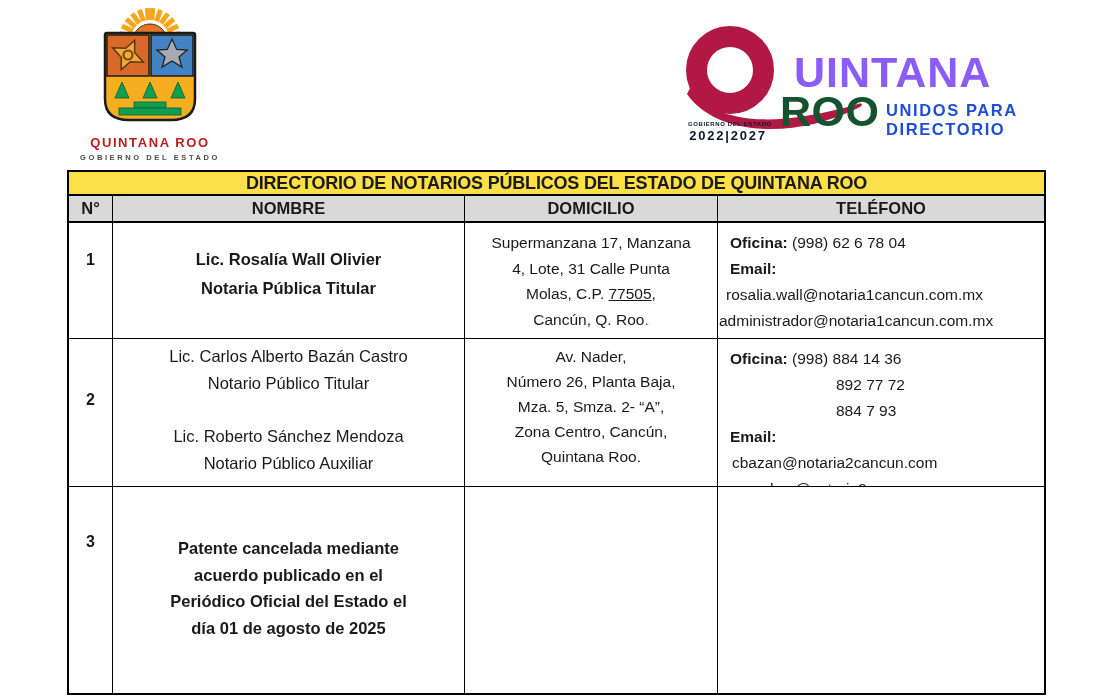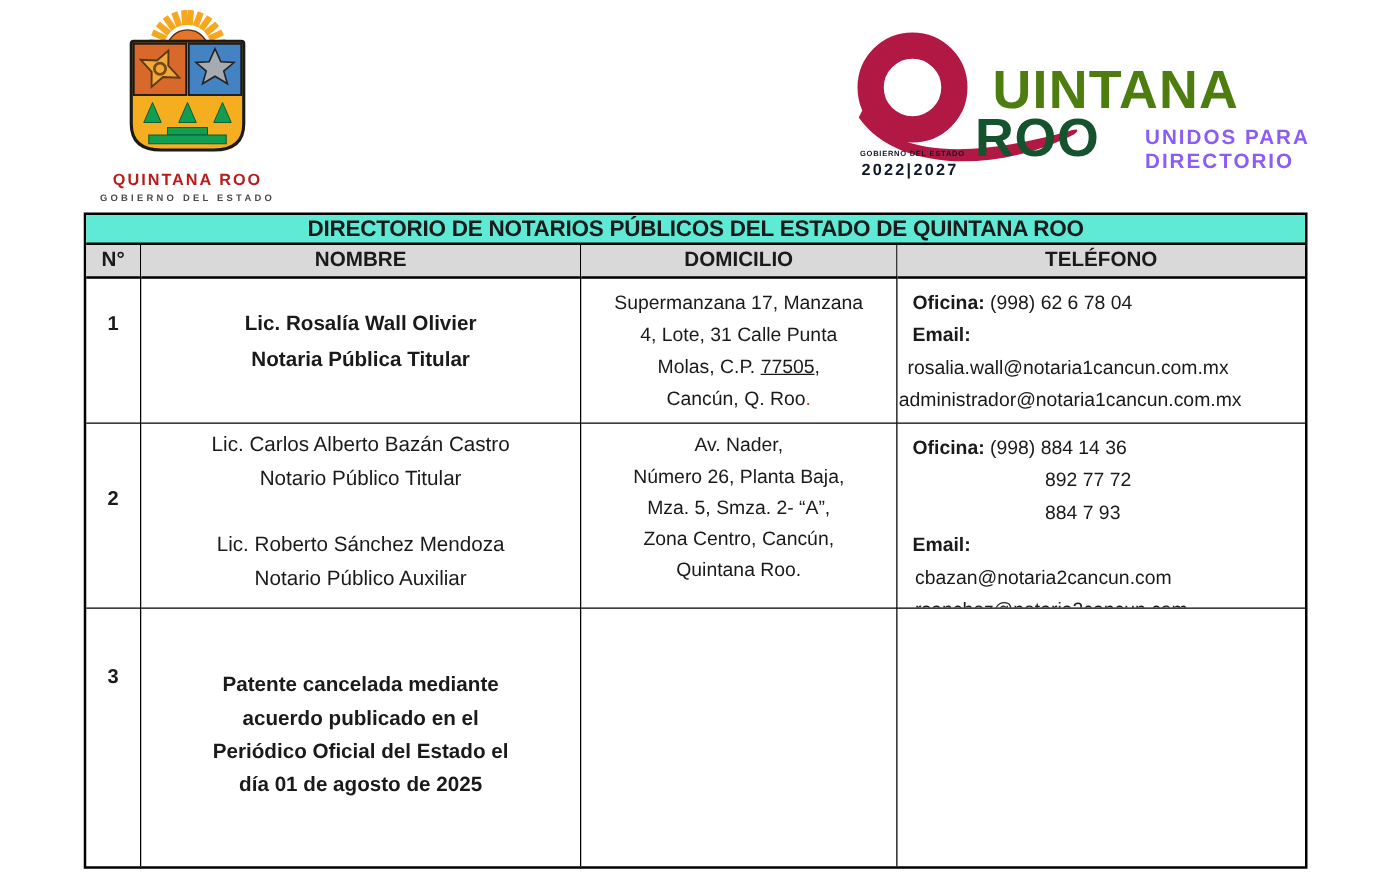--- a/index.html
+++ b/index.html
@@ -7,38 +7,38 @@
     position:relative;width:1113px;height:699px;background:#ffffff;overflow:hidden;
     font-family:"Liberation Sans","DejaVu Sans",sans-serif;color:#1a1a1a;
   }
   
   .logo-left{position:absolute;left:75px;top:6px;width:150px;text-align:center;}
   .ll-title{font-size:13px;font-weight:bold;letter-spacing:1.6px;color:#b91c1c;margin-top:3px;}
   .ll-sub{font-size:7.5px;font-weight:bold;letter-spacing:2.6px;color:#4b4b4b;margin-top:3px;}
   
   .logo-right{position:absolute;left:676px;top:20px;width:390px;height:132px;}
   .lr-q{position:absolute;left:0;top:4px;}
-  .lr-uintana{position:absolute;left:118px;top:31px;font-size:43px;font-weight:bold;color:#4d7c0f;letter-spacing:1px;line-height:1;}
+  .lr-uintana{position:absolute;left:118px;top:31px;font-size:43px;font-weight:bold;color:#8b5cf6;letter-spacing:1px;line-height:1;}
   .lr-roo{position:absolute;left:104px;top:70px;font-size:43px;font-weight:bold;color:#14532d;letter-spacing:0.5px;line-height:1;}
-  .lr-tagline{position:absolute;left:240px;top:81px;font-size:16.5px;font-weight:bold;color:#8b5cf6;letter-spacing:1.6px;line-height:19px;white-space:nowrap;}
+  .lr-tagline{position:absolute;left:210px;top:81px;font-size:16.5px;font-weight:bold;color:#1d4ed8;letter-spacing:1.6px;line-height:19px;white-space:nowrap;}
   .lr-gob{position:absolute;left:12px;top:101px;width:80px;text-align:center;color:#0f172a;}
   .lr-gob-small{font-size:6px;font-weight:bold;letter-spacing:0.6px;white-space:nowrap;}
   .lr-gob-years{font-size:13px;font-weight:bold;letter-spacing:1.8px;margin-top:1px;white-space:nowrap;}
   
   .dir-table{
     position:absolute;left:67px;top:170px;width:979px;box-sizing:border-box;
     border:2px solid #000;display:grid;
     grid-template-columns:44px 352px 253px 1fr;
     grid-template-rows:24px 27px 116px 148px 206px;
   }
   .cell{border-right:1px solid #000;border-bottom:1px solid #000;box-sizing:border-box;overflow:hidden;}
   .cell.last{border-right:none;}
   .cell.noline{border-bottom:none;}
   .title-cell{
-    grid-column:1 / -1;background:#5eead4;border-bottom:2px solid #000;
+    grid-column:1 / -1;background:#fde047;border-bottom:2px solid #000;
     display:flex;align-items:center;justify-content:center;
     font-weight:bold;font-size:18px;letter-spacing:-0.2px;
   }
   .head-cell{
     background:#D9D9D9;border-bottom:2px solid #000;
     display:flex;align-items:center;justify-content:center;
     font-weight:bold;font-size:16.5px;
   }
   .num-cell{text-align:center;font-weight:bold;font-size:16px;}
   .num-r1{padding-top:28px;}

